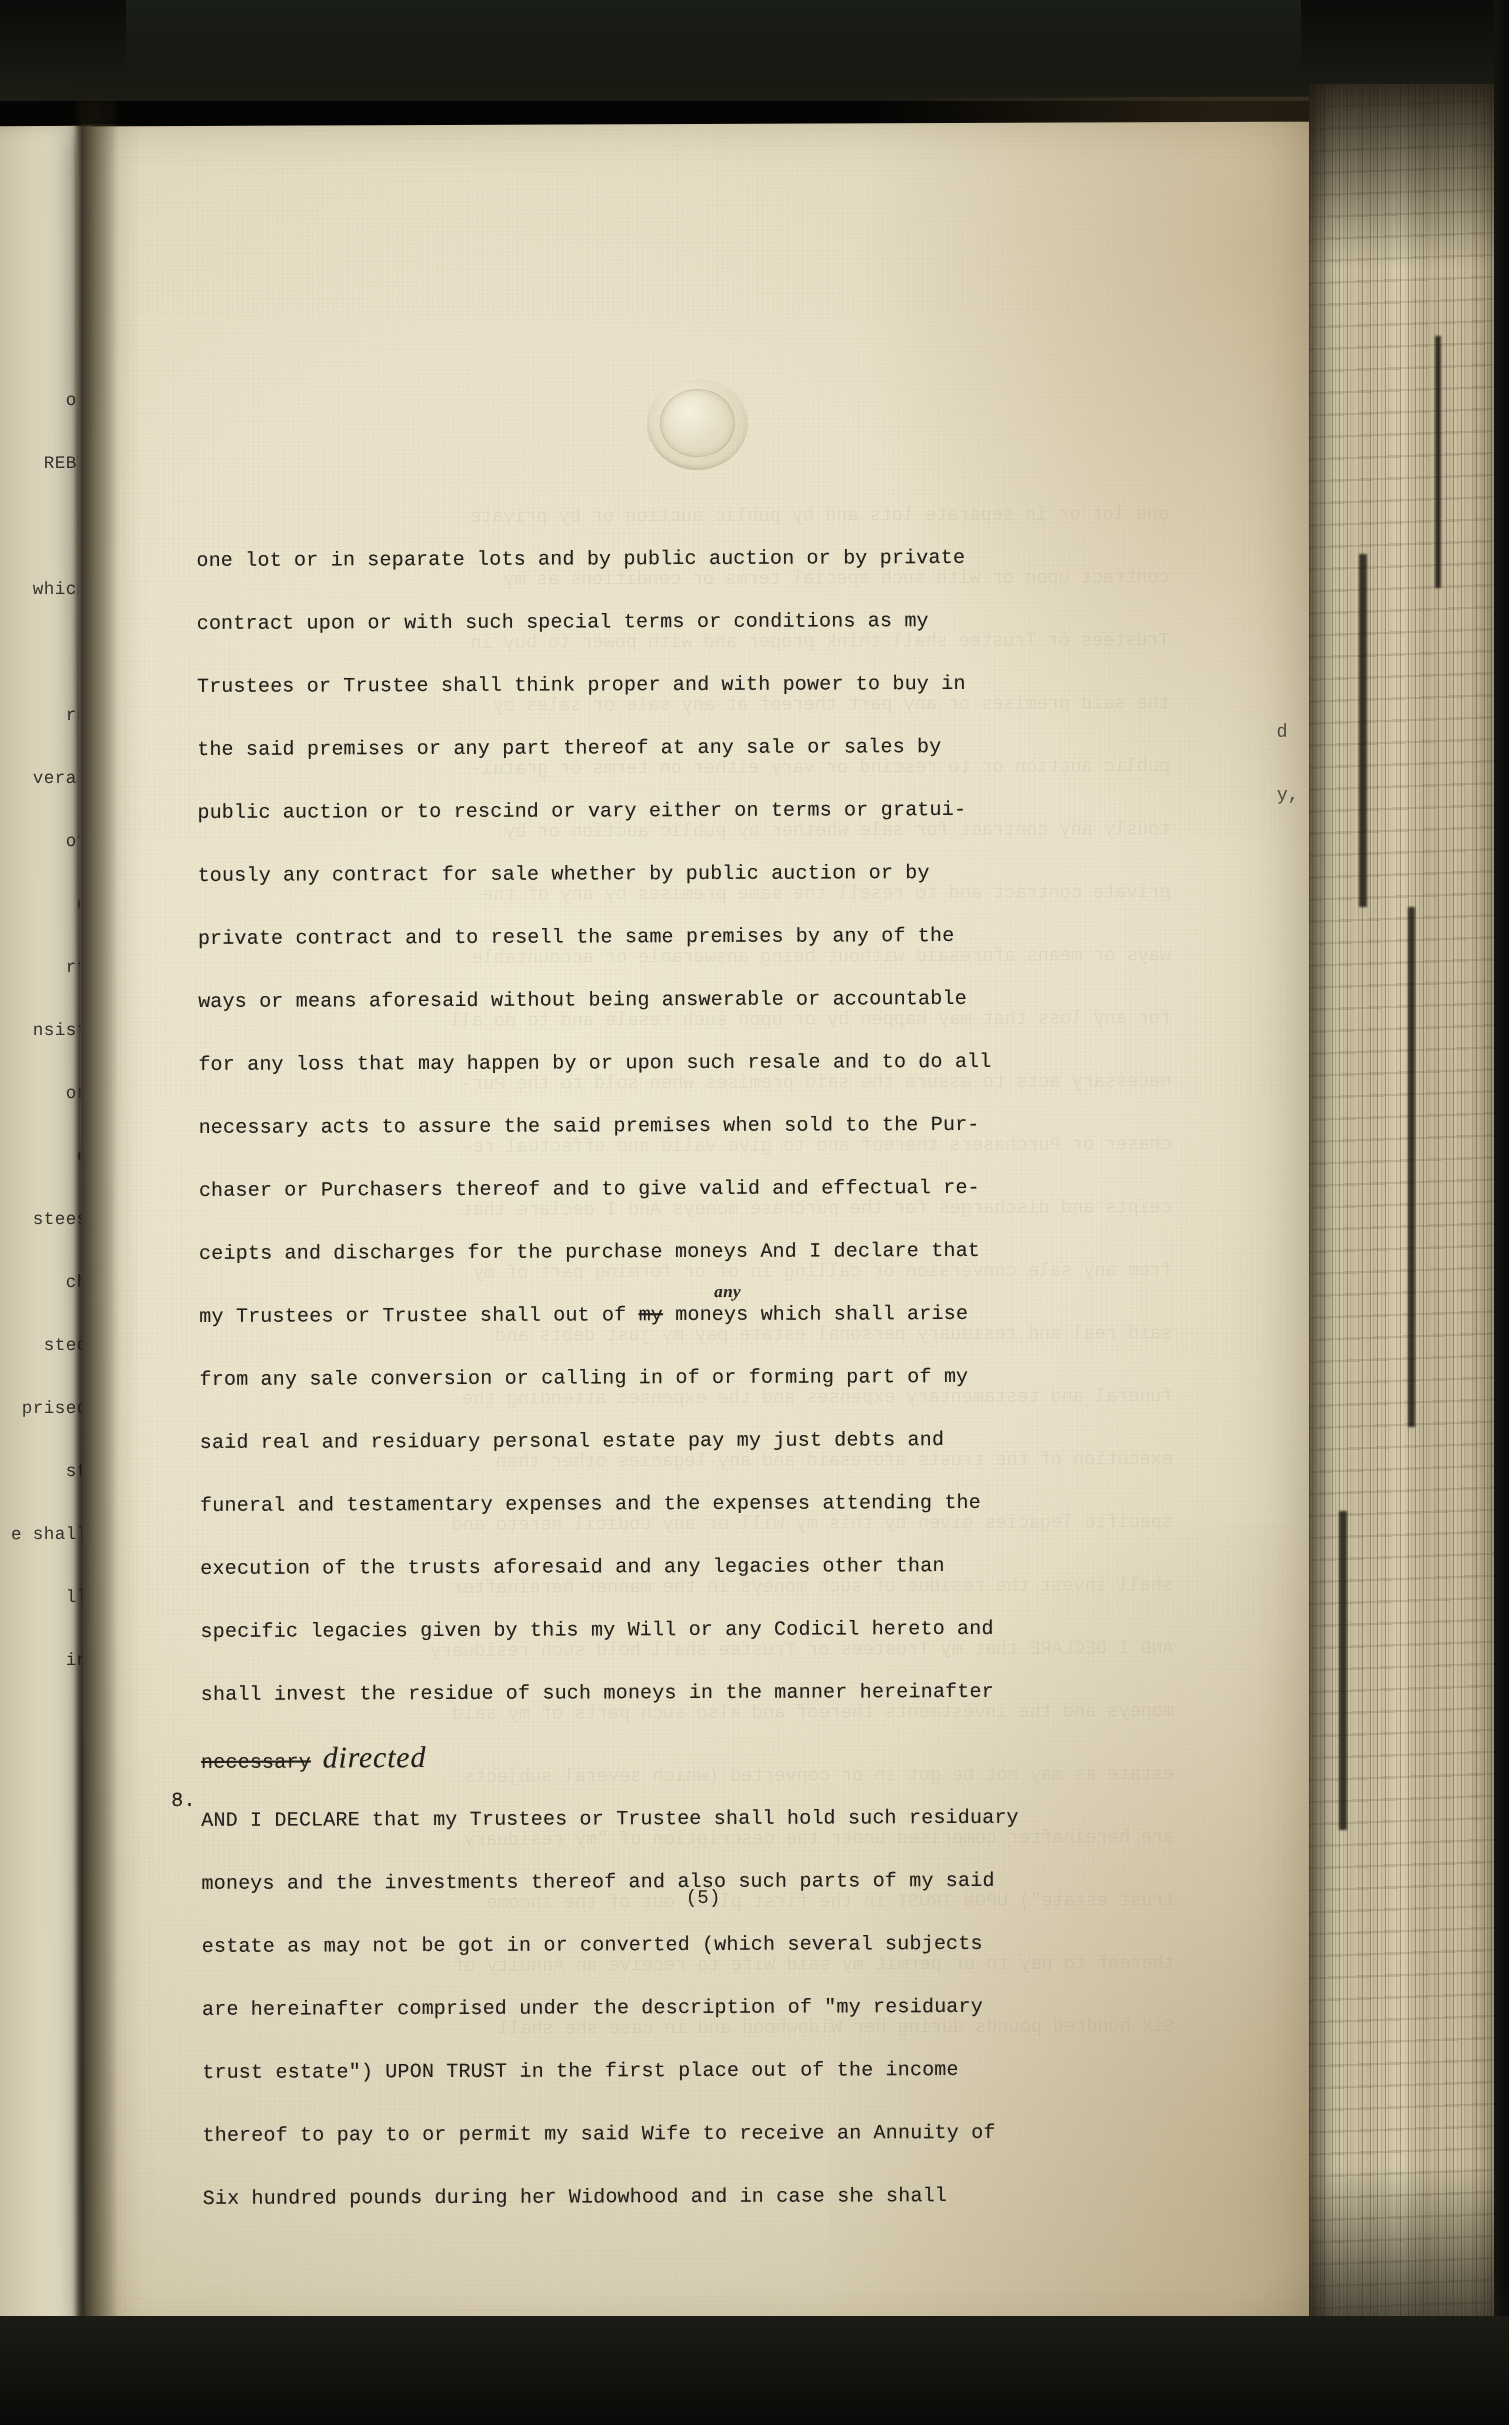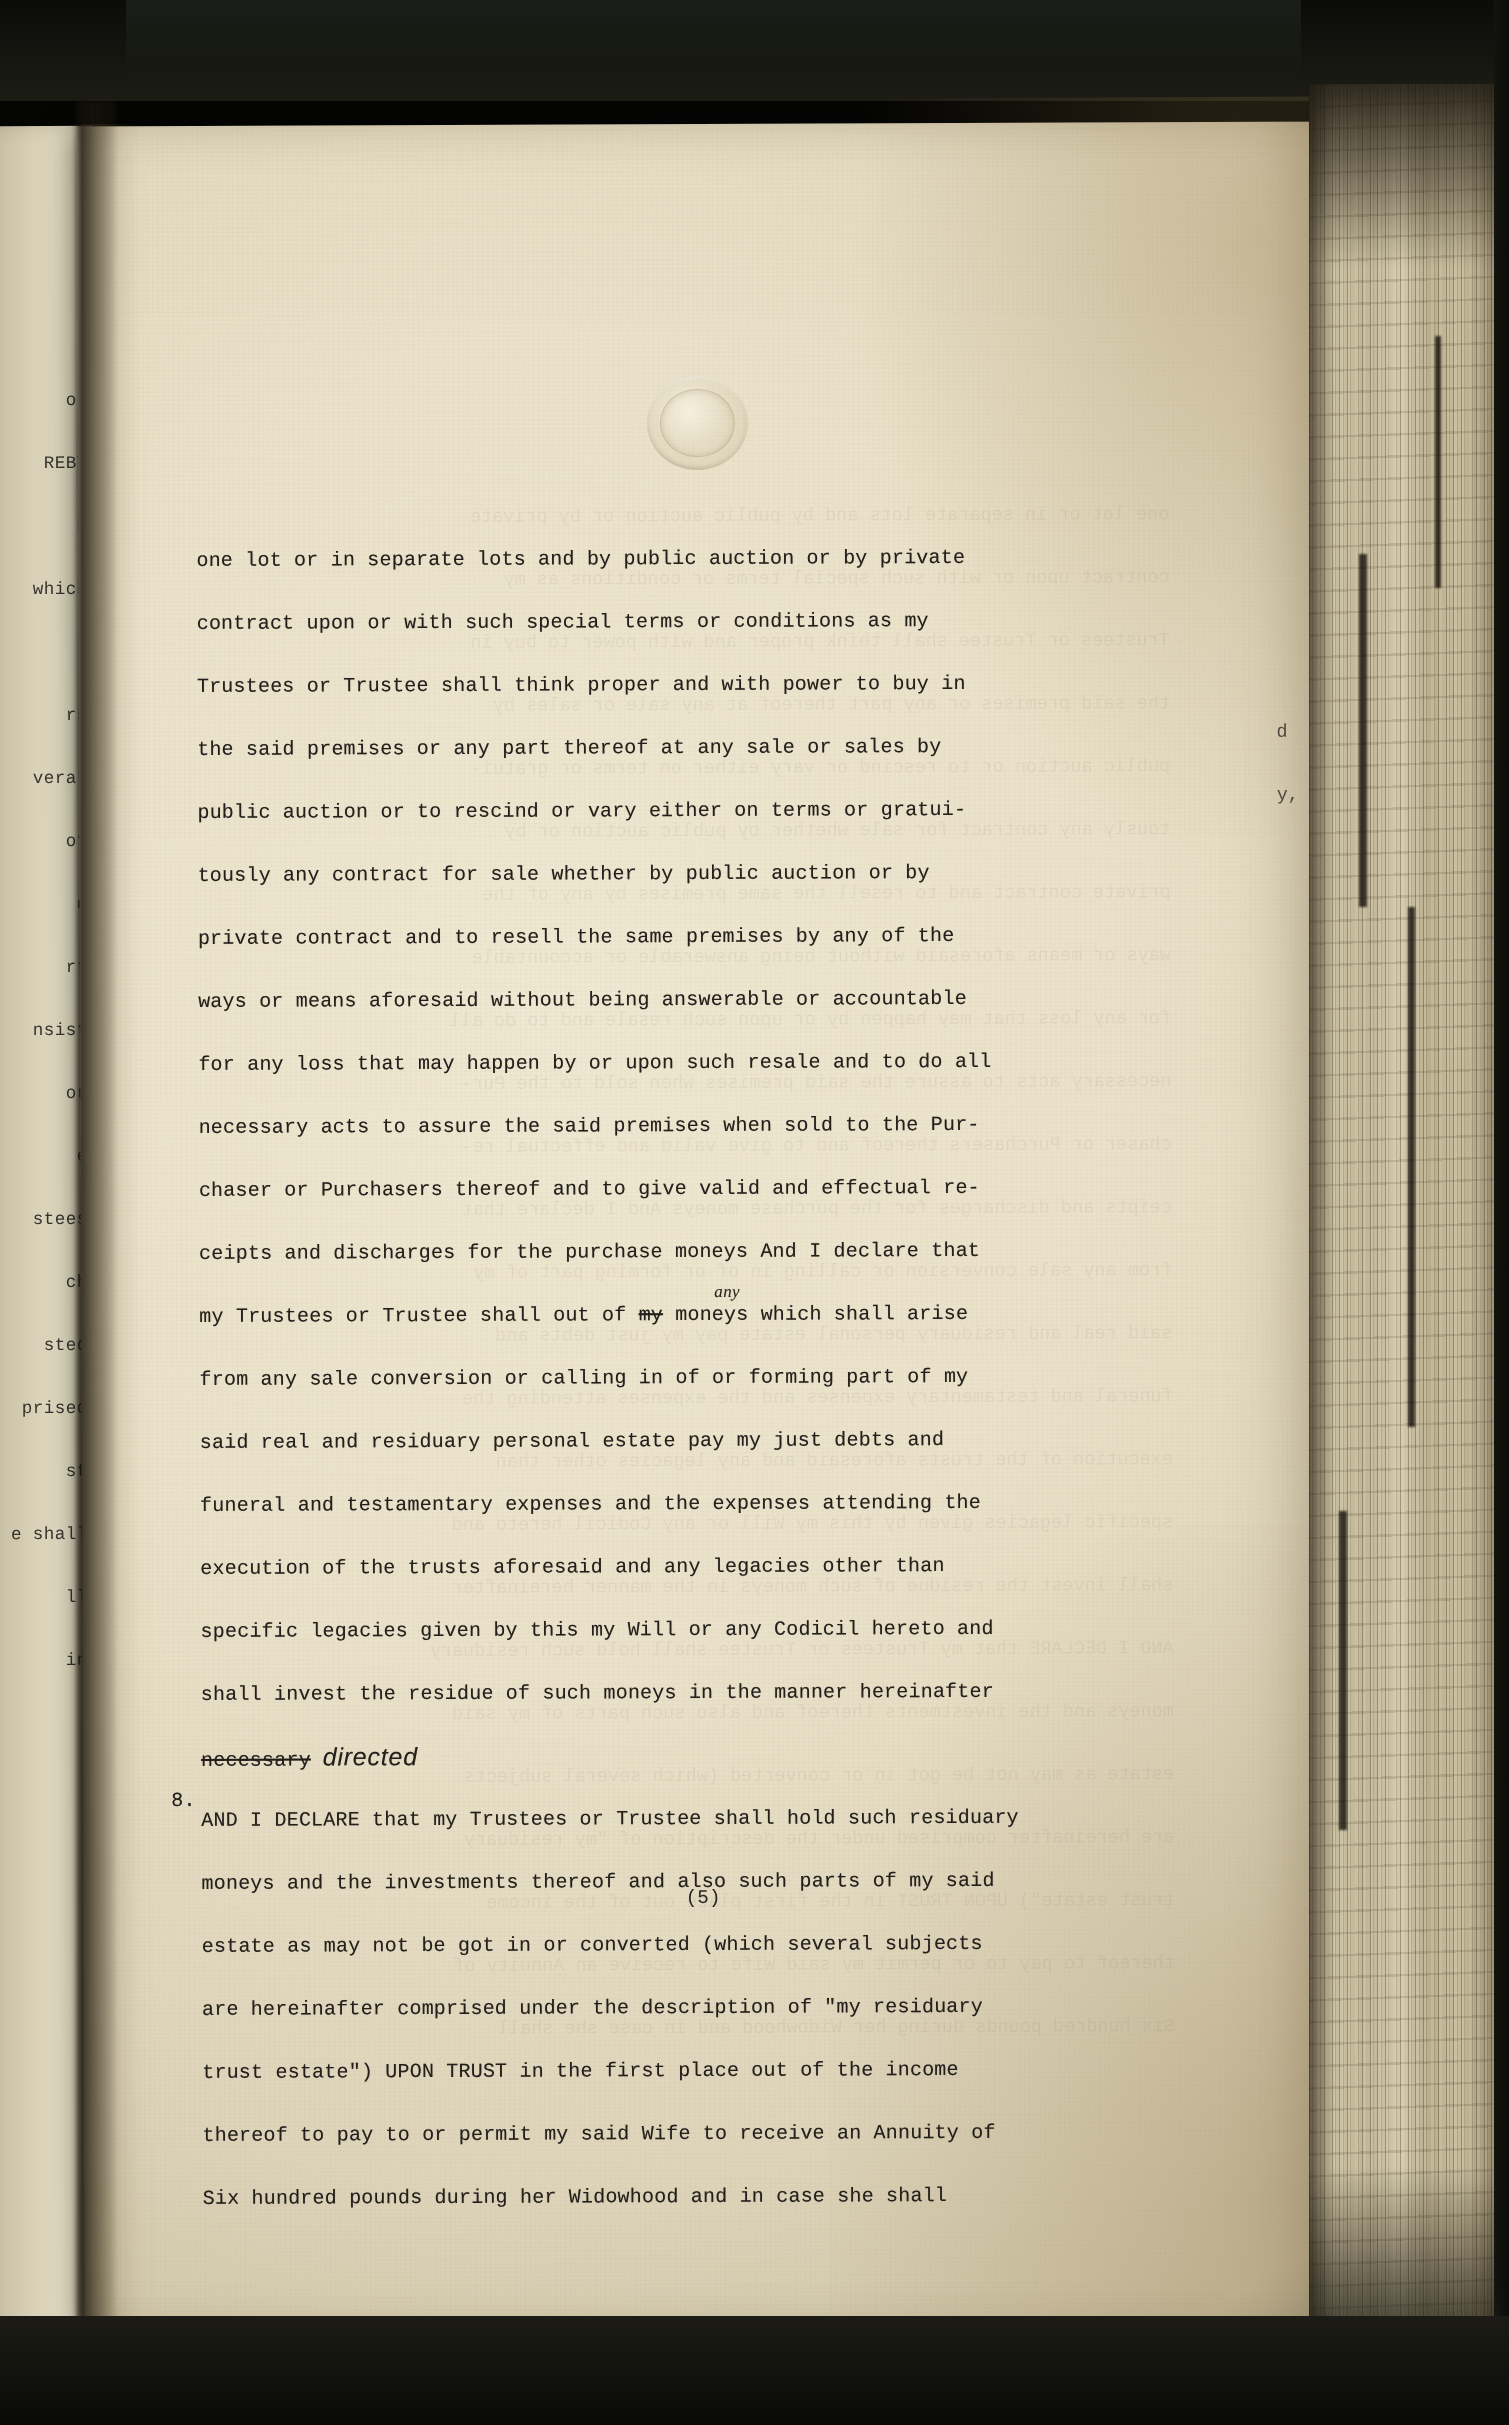--- a/index.html
+++ b/index.html
@@ -173,27 +173,28 @@
     text-decoration: line-through;
     text-decoration-thickness: 1.7px;
   }
   .ins {
     position: absolute;
     font-family: "Liberation Serif", serif;
     font-style: italic;
     font-size: 18.5px;
     color: #2b2720;
     letter-spacing: 0.4px;
+    font-weight: bold;
   }
   .ins-any { left: 515px; top: -23.5px; font-size: 17px; }
   .ins-directed {
     position: relative;
-    font-family: Liberation Sans, sans-serif;
+    font-family: Liberation Serif, serif;
     font-style: italic;
-    font-size: 25px;
+    font-size: 30px;
     letter-spacing: 0.8px;
     padding-left: 11.8px;
   }
 
   .page-number {
     position: absolute;
     left: 0; right: 0;
     top: 1763px;
     text-align: center;
     font-size: 19.3px;

